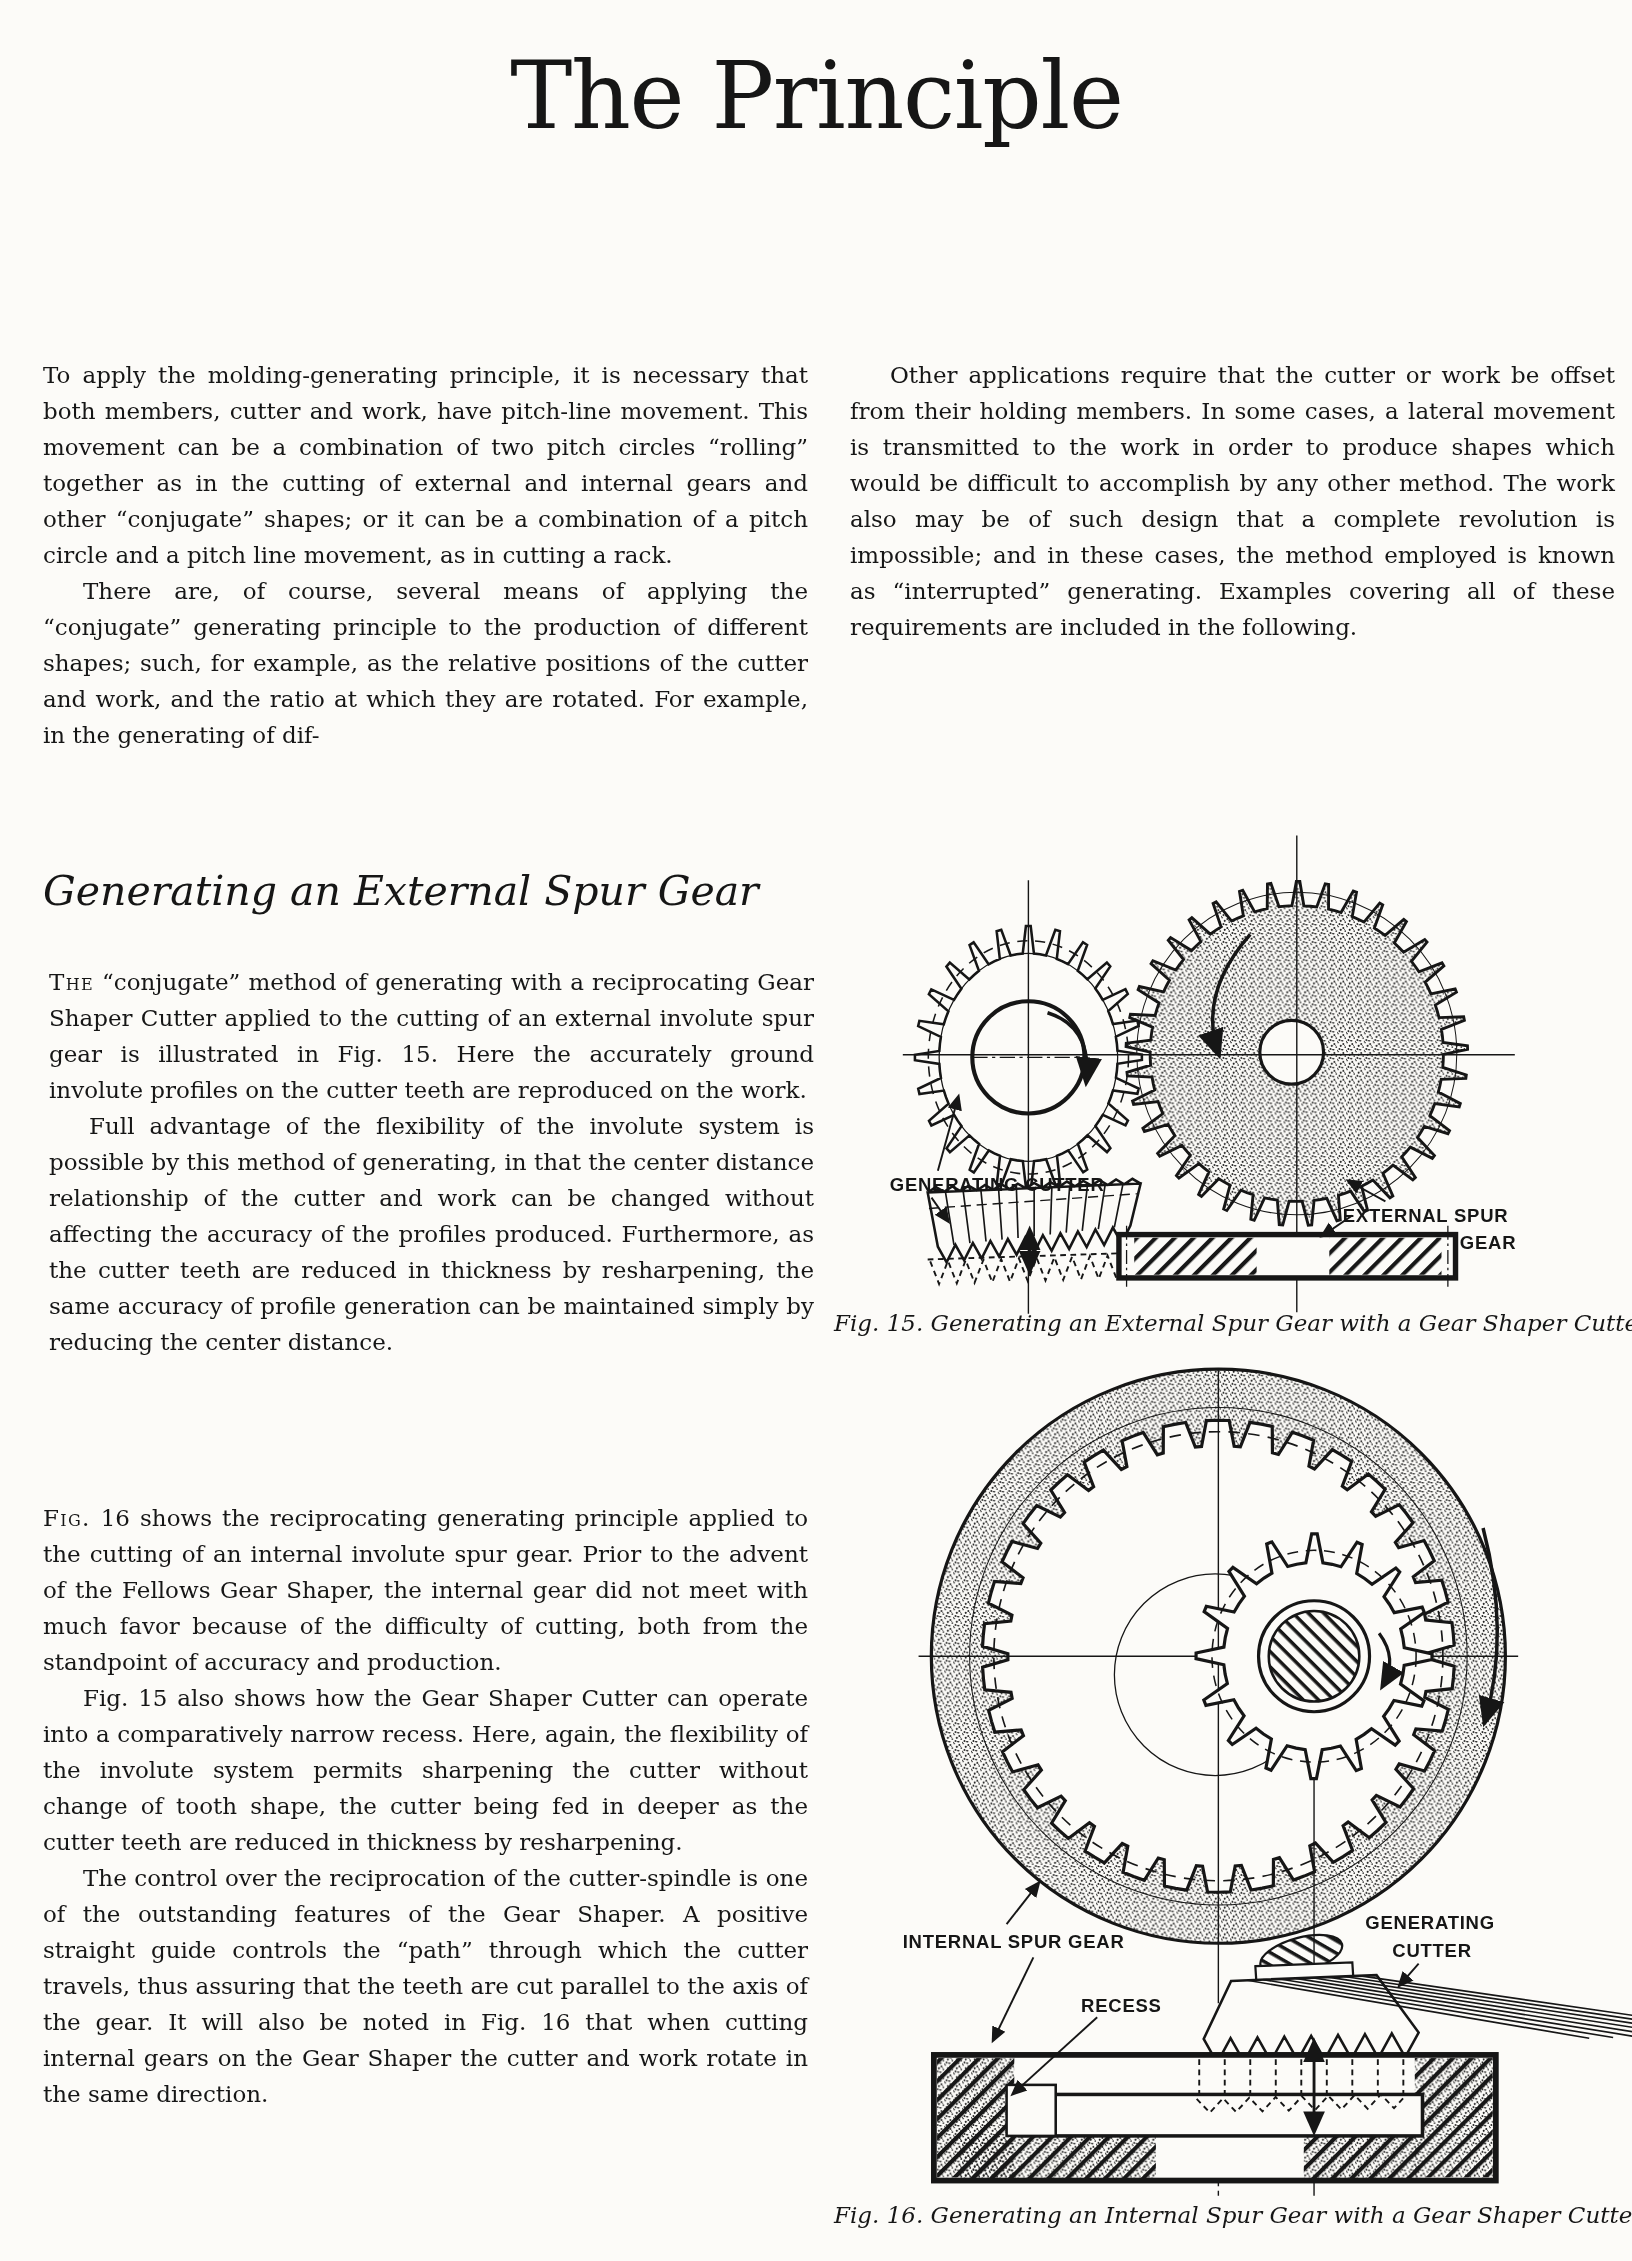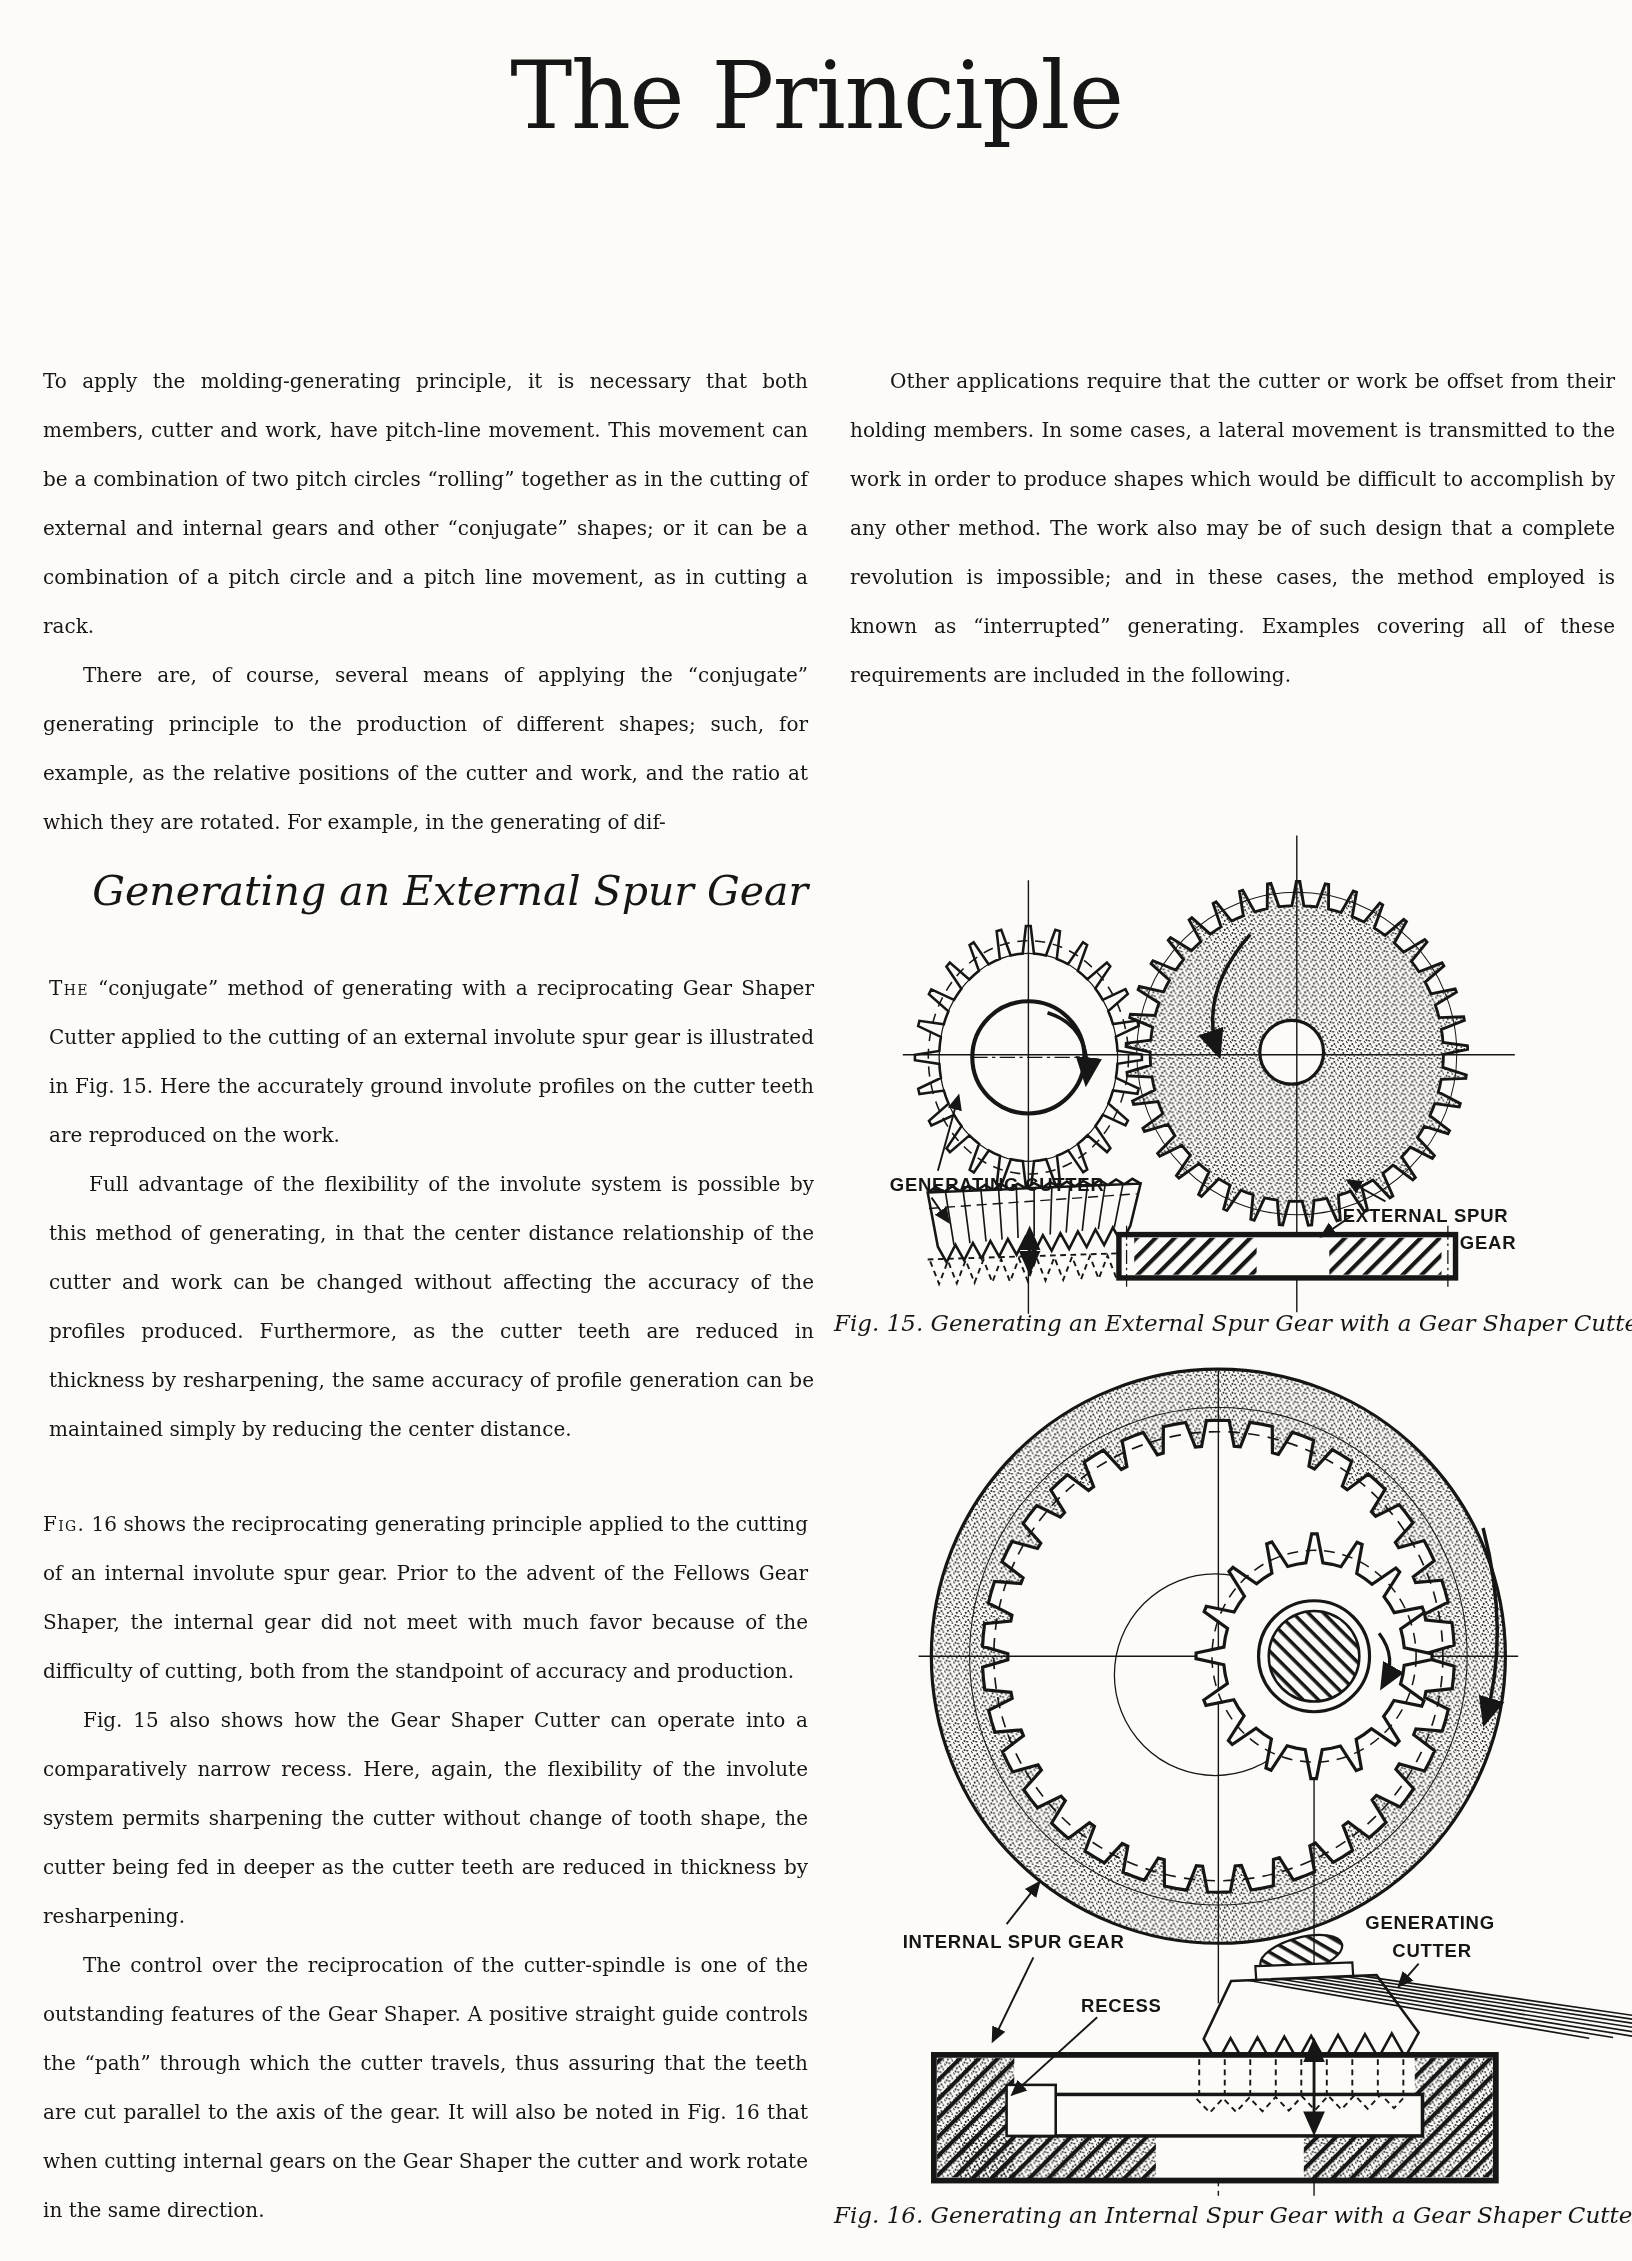--- a/index.html
+++ b/index.html
@@ -3,32 +3,32 @@
 <meta charset="utf-8">
 <style>
   html,body{margin:0;padding:0;background:#e8e8e8}
   .page{position:relative;width:1633px;height:2261px;background:#fcfbf8;
         font-family:"DejaVu Serif",serif;color:#161616;overflow:hidden}
 
   .title-block{position:absolute;top:25.5px;left:0;width:1633px;text-align:center;
                line-height:140px}
   .title-line{font-size:93px;letter-spacing:-1.3px;white-space:nowrap}
 
-  .body-col{position:absolute;width:765px;font-size:20px;line-height:49px;
+  .body-col{position:absolute;width:765px;font-size:23px;line-height:36px;
             text-align:justify;text-justify:inter-word}
   .body-col p{margin:0;padding:0}
   .ind{text-indent:40px}
   .lead{font-variant:small-caps;letter-spacing:1.3px}
 
   #col-left-intro{left:43px;top:357px}
   #col-right-intro{left:850px;top:357px}
   #ext-text{left:49px;top:964px}
   #int-text{left:43px;top:1500px}
 
-  .sec-head{position:absolute;left:43px;width:765px;text-align:right;
+  .sec-head{position:absolute;left:43px;width:765px;text-align:left;
             font-style:italic;font-size:41px;white-space:nowrap}
   #ext-head{top:867px}
   #int-head{top:1436px}
 
   .caption{position:absolute;left:834px;width:797px;text-align:center;
            font-style:italic;font-size:23px;white-space:nowrap}
   #cap15{top:1310px}
   #cap16{top:2202px}
 
   svg{position:absolute;overflow:visible}

